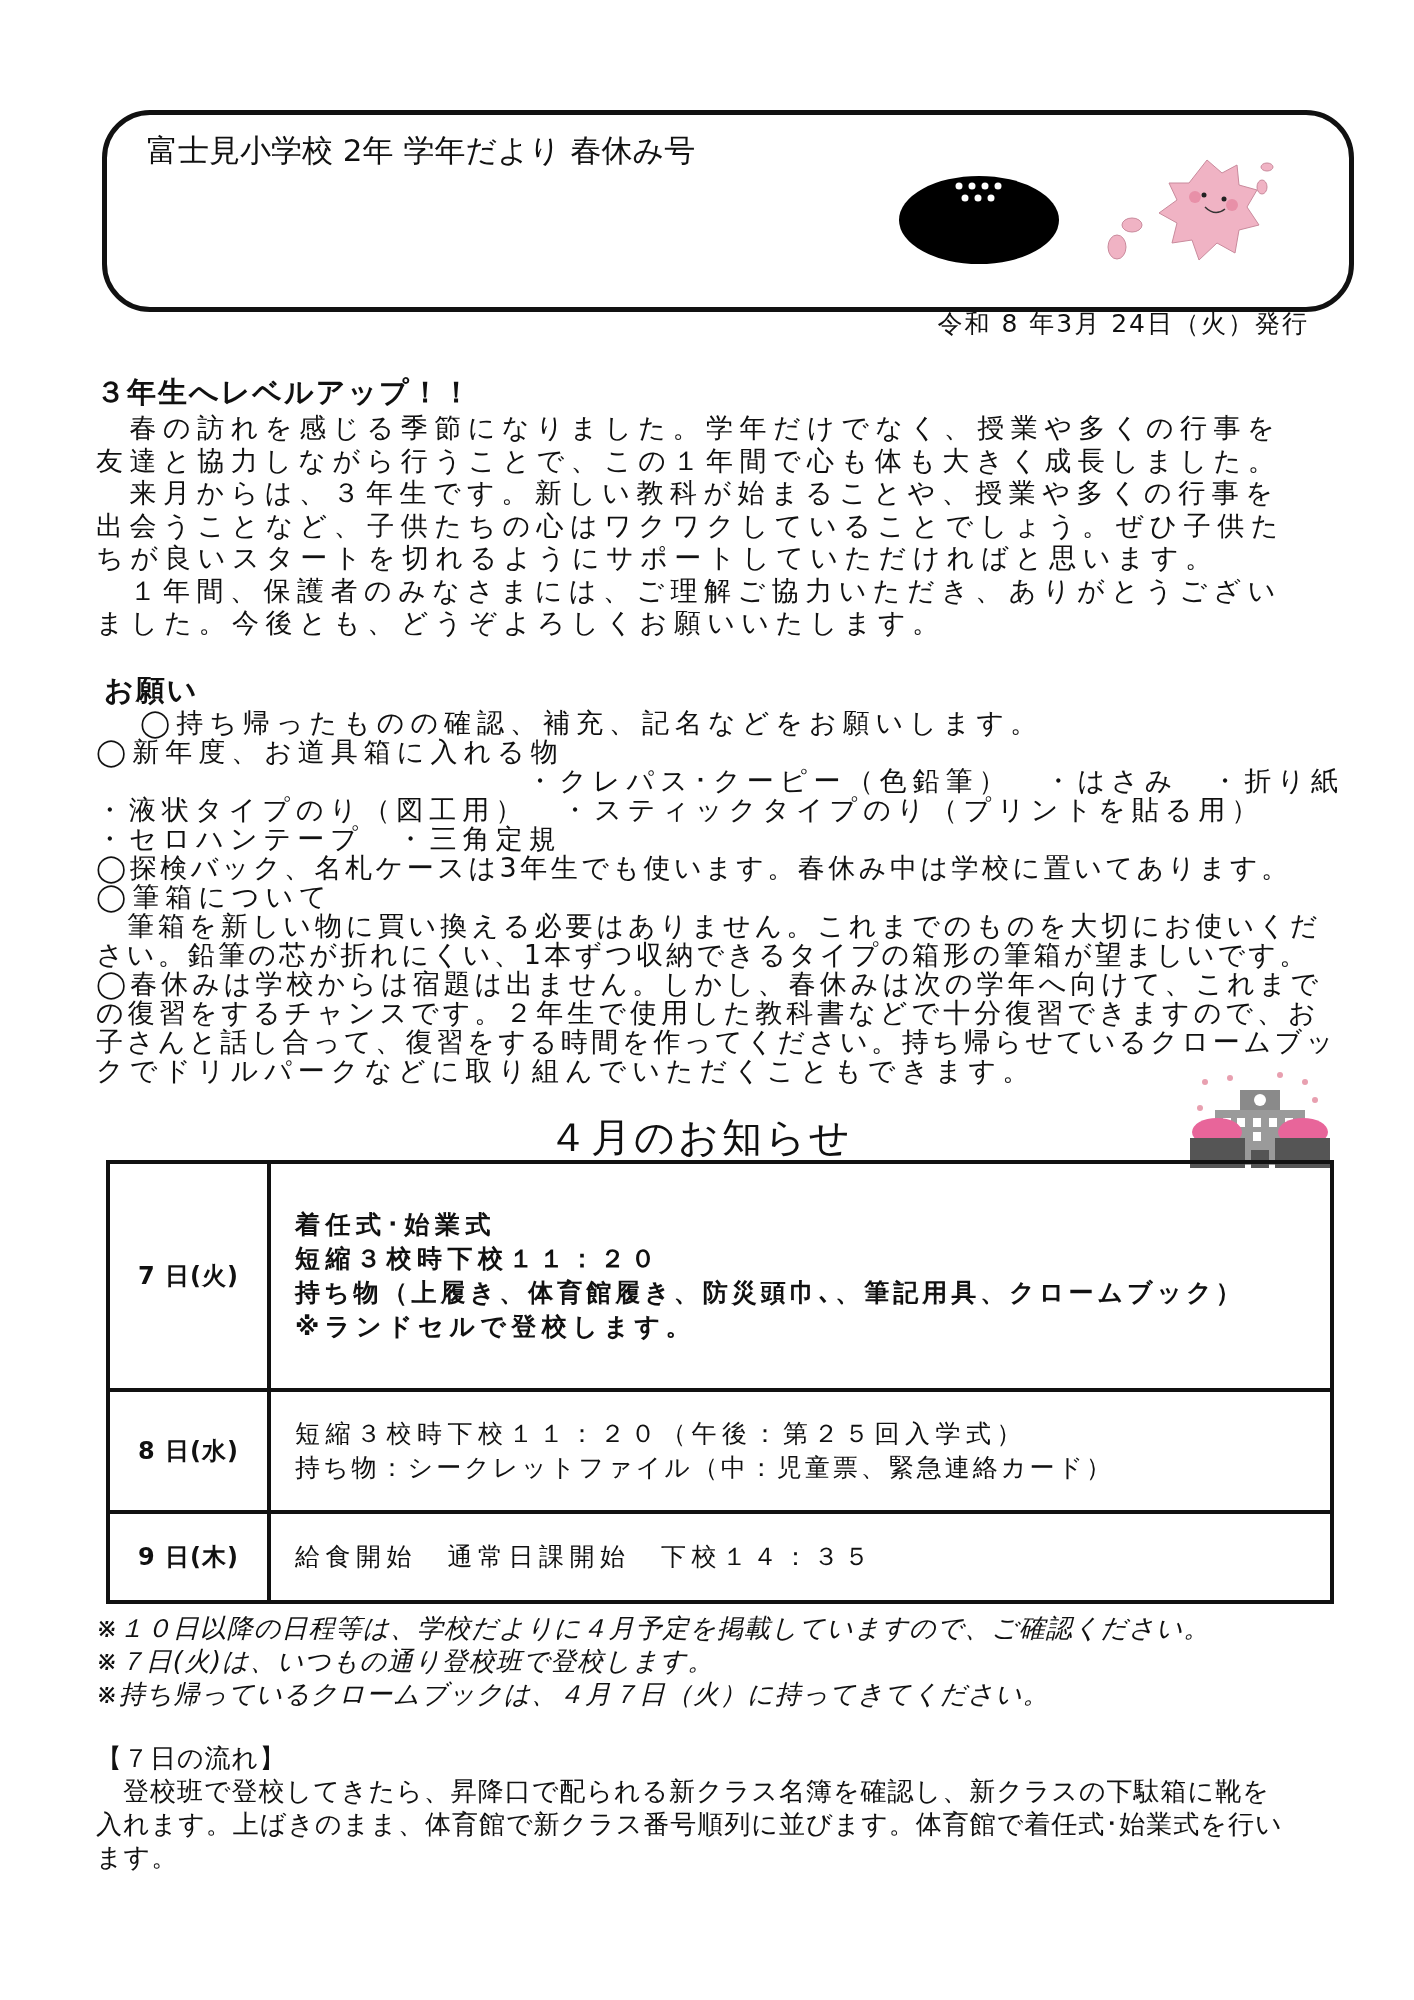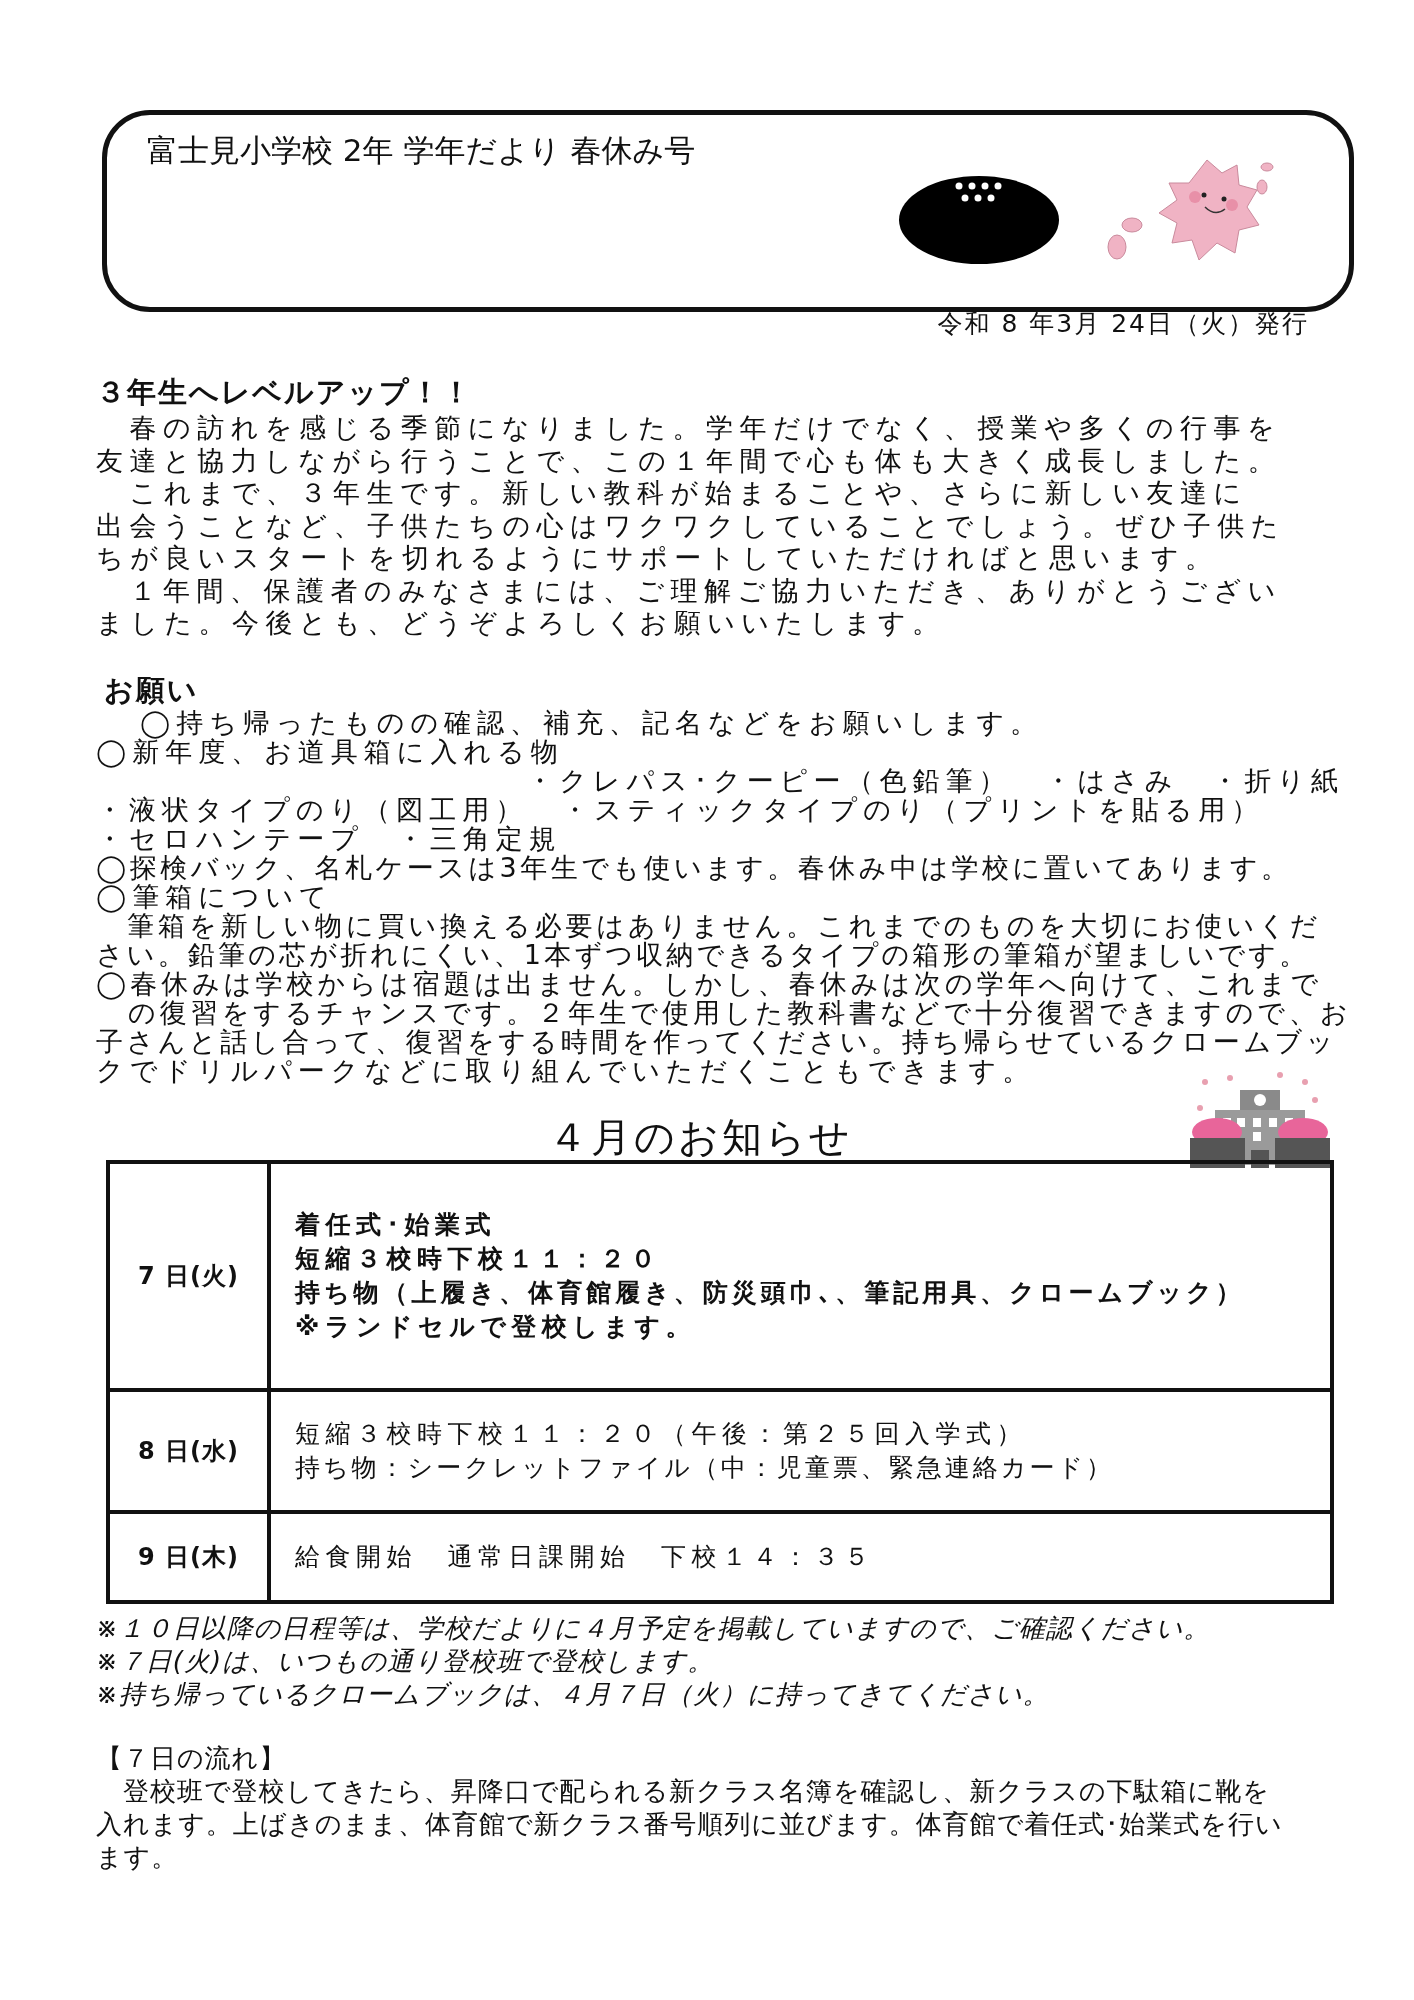--- a/index.html
+++ b/index.html
@@ -89,40 +89,40 @@
     <path d="M98 52 Q108 62 118 54" stroke="#333" stroke-width="1.5" fill="none"></path>
   </svg>
 
   <div class="date-line">令和 8 年3月 24日（火）発行</div>
 </div>
 
 <div class="section" style="top:372px;">
   <h2 class="h-section">３年生へレベルアップ！！</h2>
   <p class="para">　春の訪れを感じる季節になりました。学年だけでなく、授業や多くの行事を</p>
   <p class="para">友達と協力しながら行うことで、この１年間で心も体も大きく成長しました。</p>
-  <p class="para">　これまで、３年生です。新しい教科が始まることや、さらに新しい友達に</p>
+  <p class="para">　来月からは、３年生です。新しい教科が始まることや、授業や多くの行事を</p>
   <p class="para">出会うことなど、子供たちの心はワクワクしていることでしょう。ぜひ子供た</p>
   <p class="para">ちが良いスタートを切れるようにサポートしていただければと思います。</p>
   <p class="para">　１年間、保護者のみなさまには、ご理解ご協力いただき、ありがとうござい</p>
   <p class="para">ました。今後とも、どうぞよろしくお願いいたします。</p>
 </div>
 
 <div class="section" style="top:672px;">
   <h2 class="h-section" style="padding-left:8px;line-height:36px;">お願い</h2>
   <p class="para tight" style="line-height:29px;margin-left:44px;">◯持ち帰ったものの確認、補充、記名などをお願いします。</p>
   <p class="para tight" style="line-height:29px;">◯新年度、お道具箱に入れる物</p>
   <p class="para tight" style="line-height:29px;text-align:right;">・クレパス･クーピー（色鉛筆）　・はさみ　・折り紙</p>
   <p class="para tight" style="line-height:29px;">・液状タイプのり（図工用）　・スティックタイプのり（プリントを貼る用）</p>
   <p class="para tight" style="line-height:29px;">・セロハンテープ　・三角定規</p>
   <p class="para tight" style="line-height:29px;letter-spacing:3.5px;">◯探検バック、名札ケースは3年生でも使います。春休み中は学校に置いてあります。</p>
   <p class="para tight" style="line-height:29px;">◯筆箱について</p>
   <p class="para tight" style="line-height:29px;letter-spacing:4px;">　筆箱を新しい物に買い換える必要はありません。これまでのものを大切にお使いくだ</p>
   <p class="para tight" style="line-height:29px;letter-spacing:3.2px;">さい。鉛筆の芯が折れにくい、1本ずつ収納できるタイプの箱形の筆箱が望ましいです。</p>
   <p class="para tight" style="line-height:29px;letter-spacing:4px;">◯春休みは学校からは宿題は出ません。しかし、春休みは次の学年へ向けて、これまで</p>
-  <p class="para tight" style="line-height:29px;letter-spacing:4px;margin-left:32px;">の復習をするチャンスです。２年生で使用した教科書などで十分復習できますので、お</p>
+  <p class="para tight" style="line-height:29px;letter-spacing:4px;">の復習をするチャンスです。２年生で使用した教科書などで十分復習できますので、お</p>
   <p class="para tight" style="line-height:29px;letter-spacing:3.6px;">子さんと話し合って、復習をする時間を作ってください。持ち帰らせているクロームブッ</p>
   <p class="para tight" style="line-height:29px;">クでドリルパークなどに取り組んでいただくこともできます。</p>
 </div>
 
 <div class="table-title">４月のお知らせ</div>
 
 <svg class="school" viewBox="0 0 150 100">
   <g fill="#e8a0b0">
       <circle cx="20" cy="12" r="3"></circle>
       <circle cx="45" cy="8" r="3"></circle>

